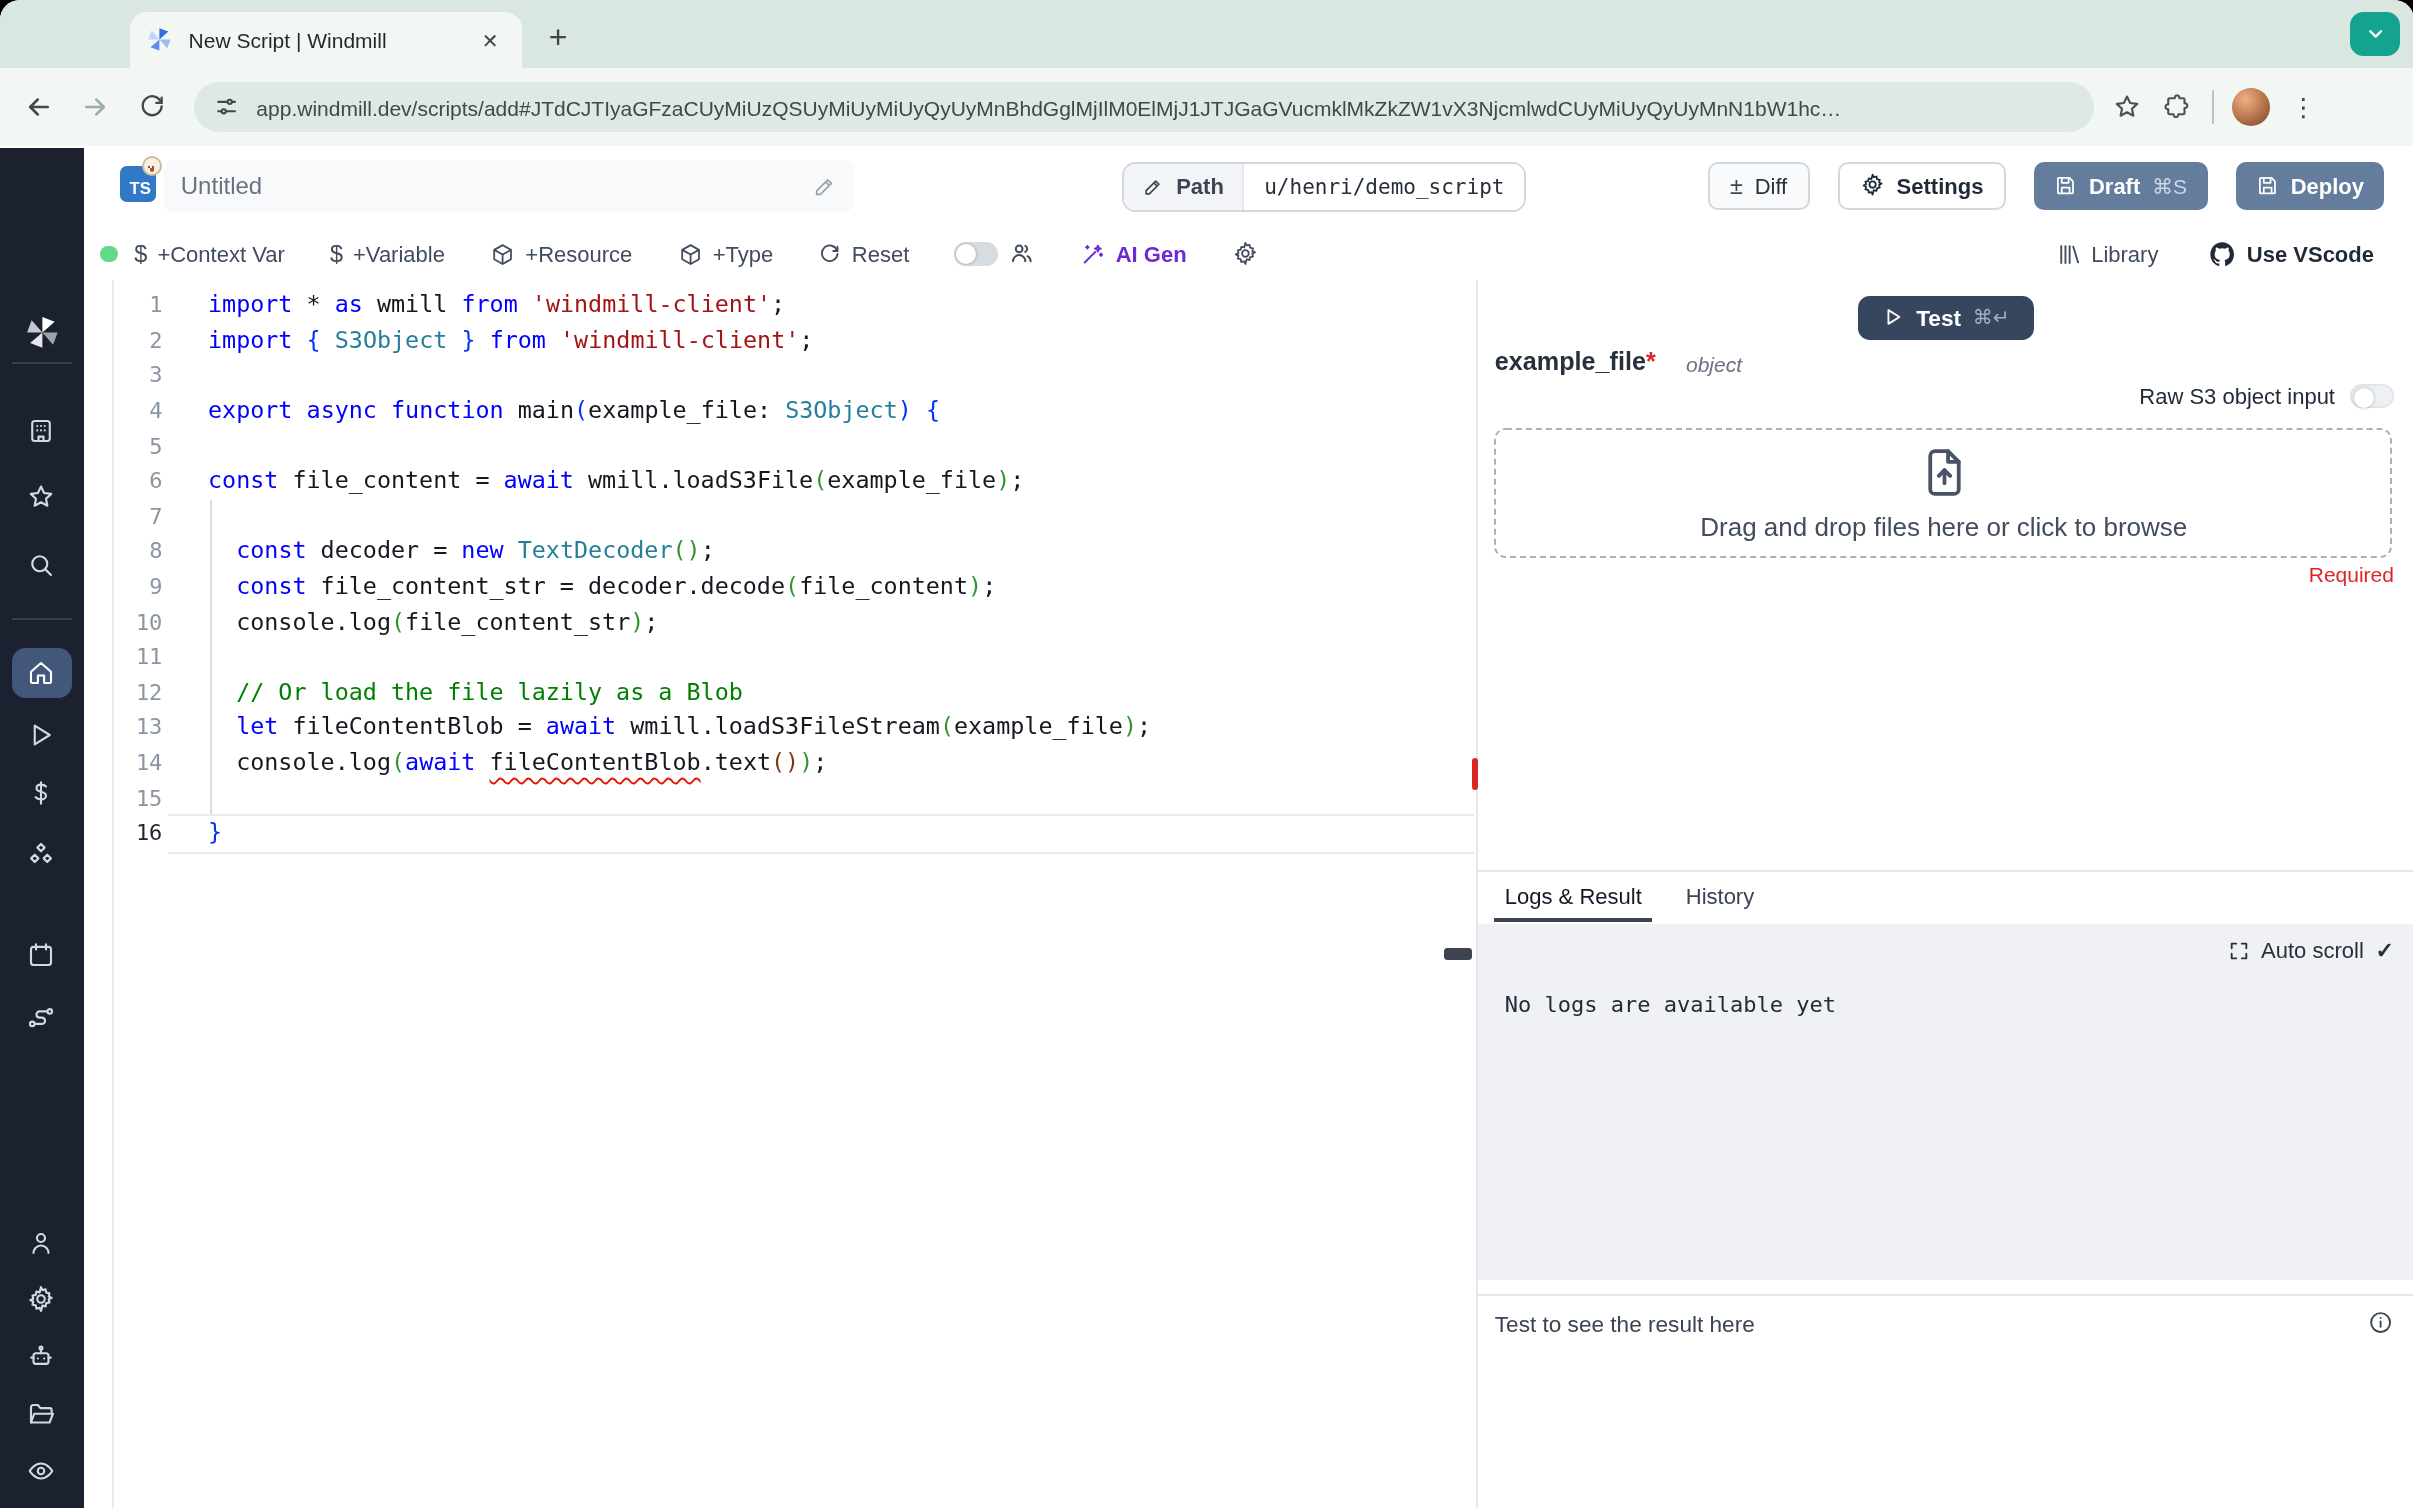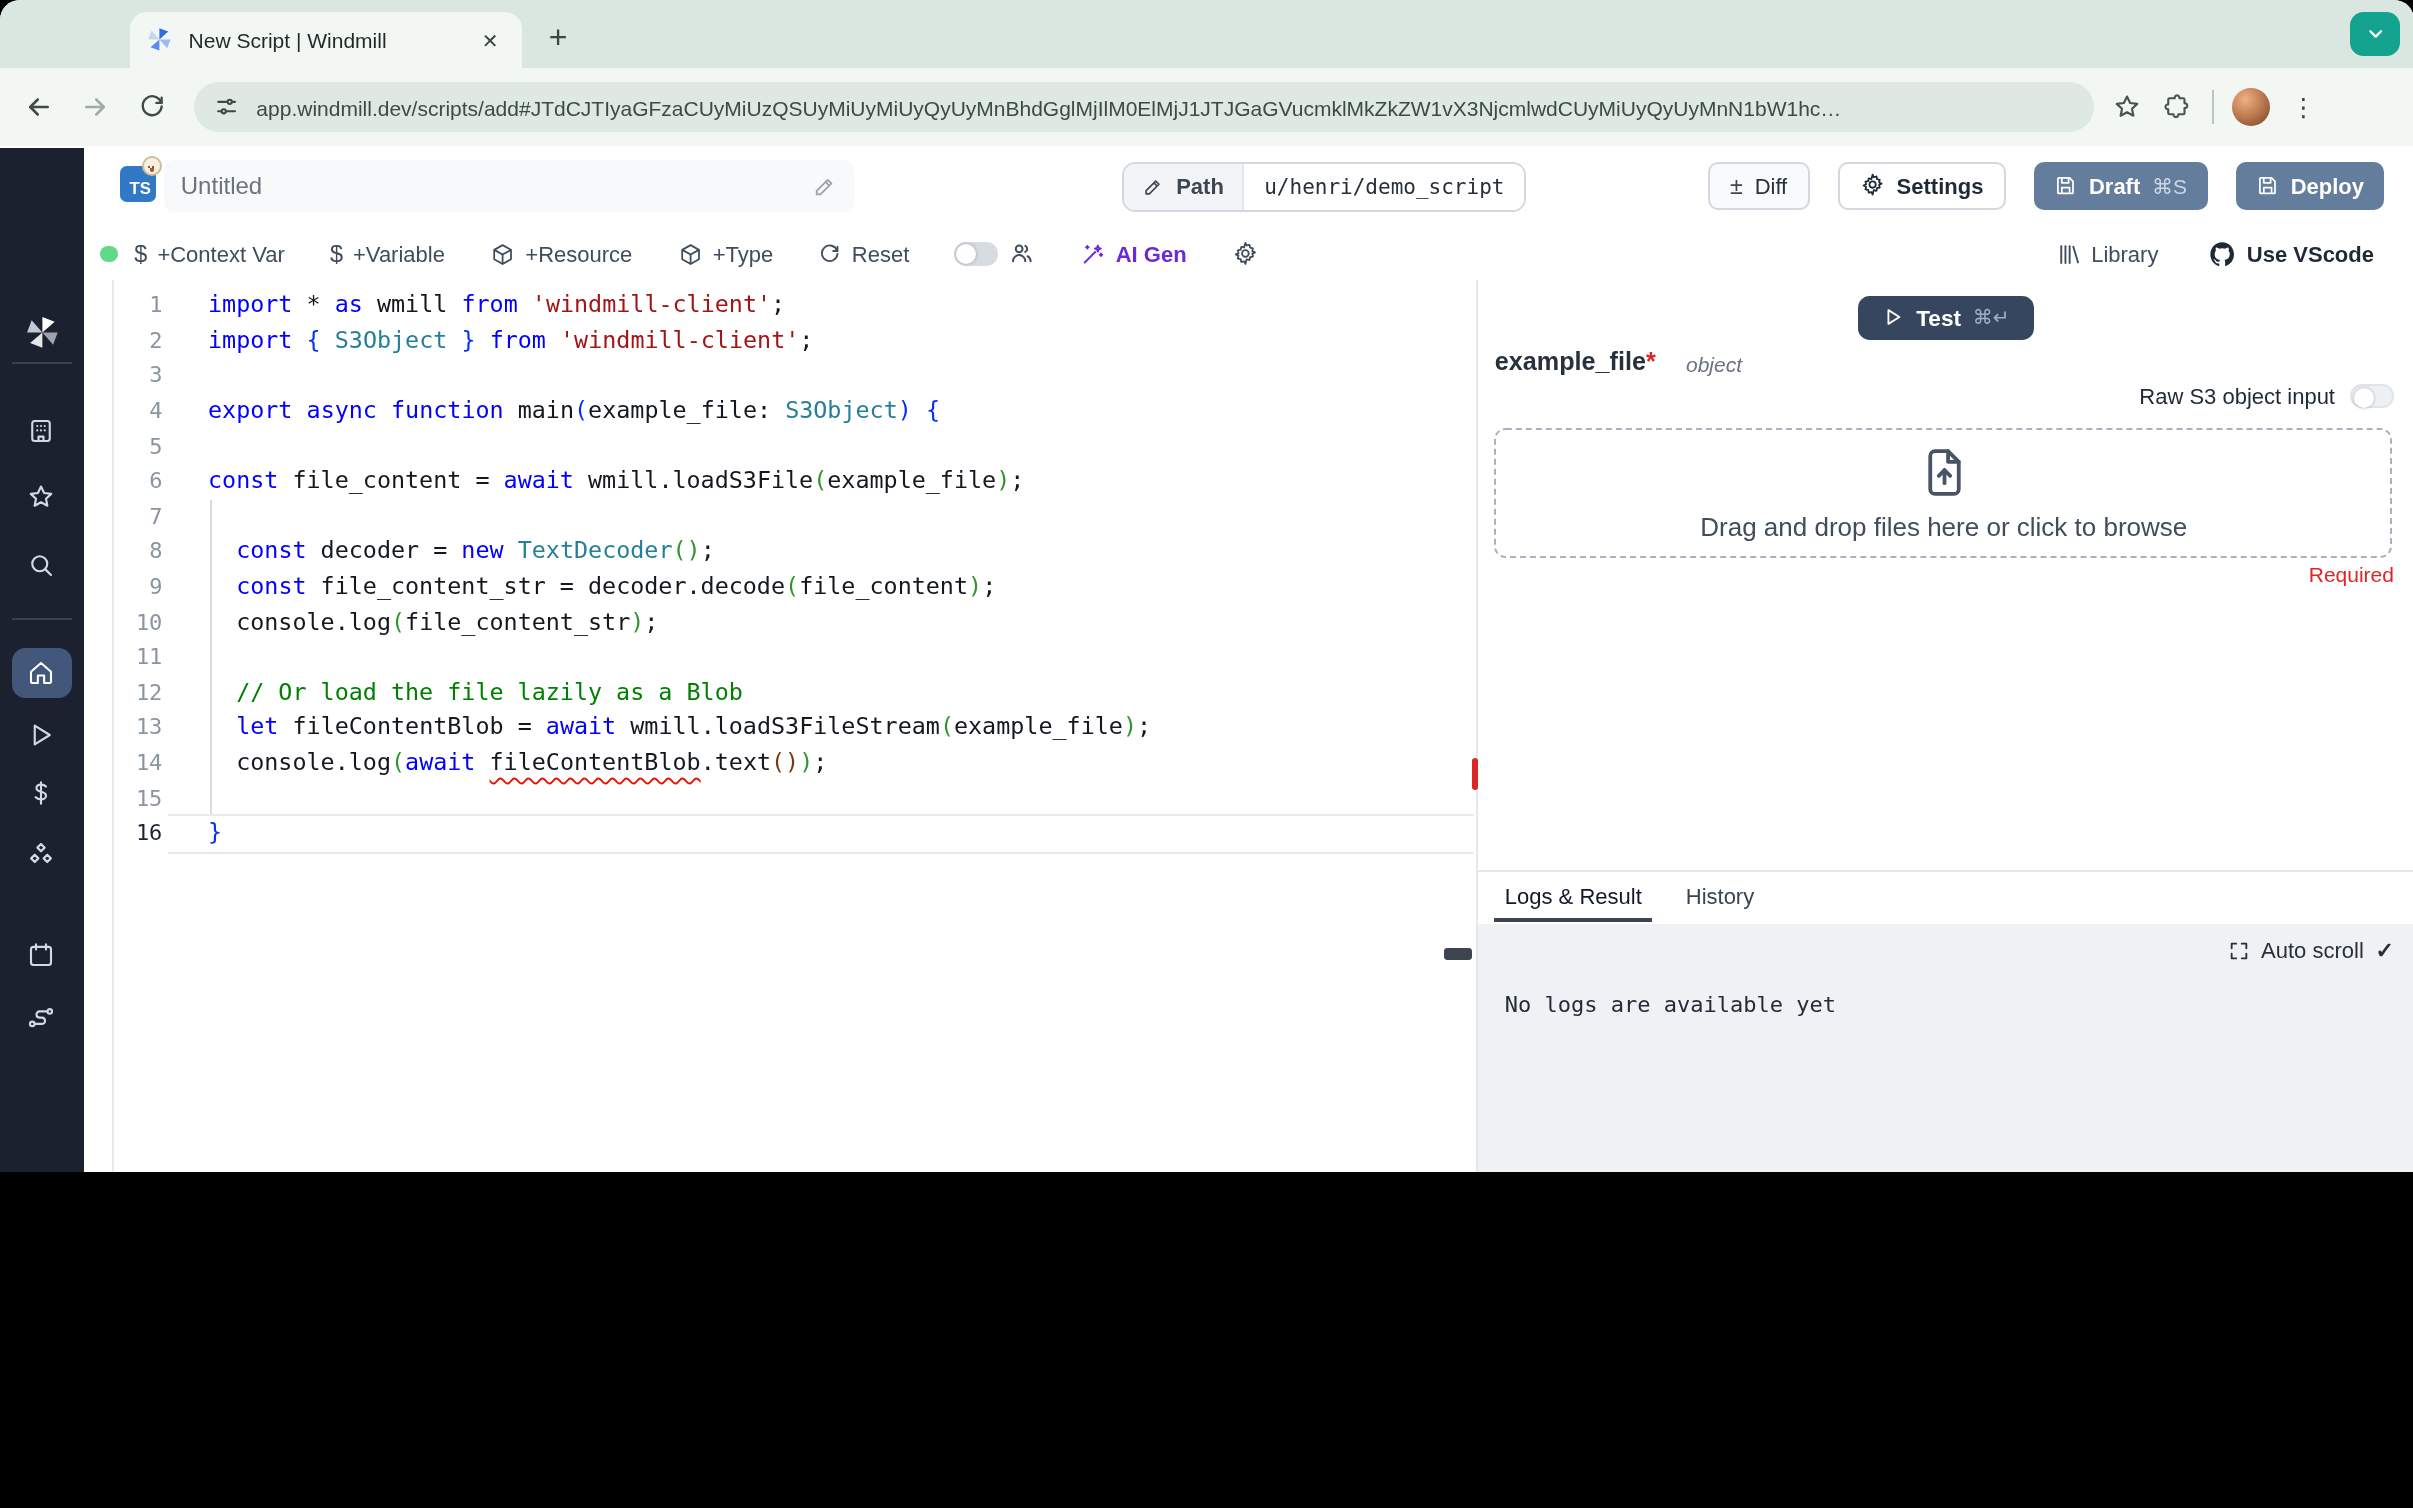--- a/index.html
+++ b/index.html
@@ -1,16 +1,16 @@
 <!DOCTYPE html>
 <html style="font-size:13.4px"><head>
 <meta charset="utf-8">
 <style>
   html,body{margin:0;padding:0;background:#000;}
-  .viewport{width:2413px;height:1172px;position:relative;overflow:hidden;}
+  .viewport{width:2413px;height:1508px;position:relative;overflow:hidden;}
   .stage{width:1207px;height:754px;transform:scale(2);transform-origin:0 0;position:relative;
          font-family:"Liberation Sans",sans-serif;background:#fff;border-radius:10px 10px 0 0;overflow:hidden;}
   svg{display:block;}
   
   .chrome-top{position:absolute;left:0;top:0;width:1207px;height:34px;background:#d9e7e0;}
   .tab{position:absolute;left:65px;top:5.9px;width:196px;height:28.5px;background:#f2f7f3;border-radius:8.4px 8.4px 0 0;
        display:flex;align-items:center;padding:0 8.4px;box-sizing:border-box;}
   .tab-title{font-size:10.5px;color:#1f2a26;margin-left:7.5px;flex:1;white-space:nowrap;overflow:hidden;}
   .tab-close{color:#3c4540;font-size:10px;width:15px;height:15px;display:flex;align-items:center;justify-content:center;border-radius:50%;}
   .newtab{position:absolute;left:268px;top:8.4px;width:22px;height:22px;display:flex;align-items:center;justify-content:center;

